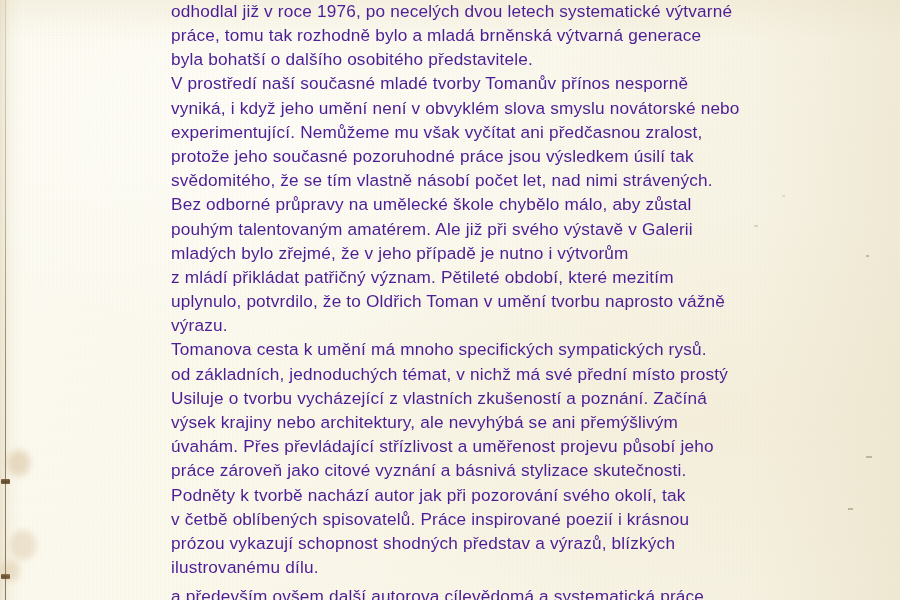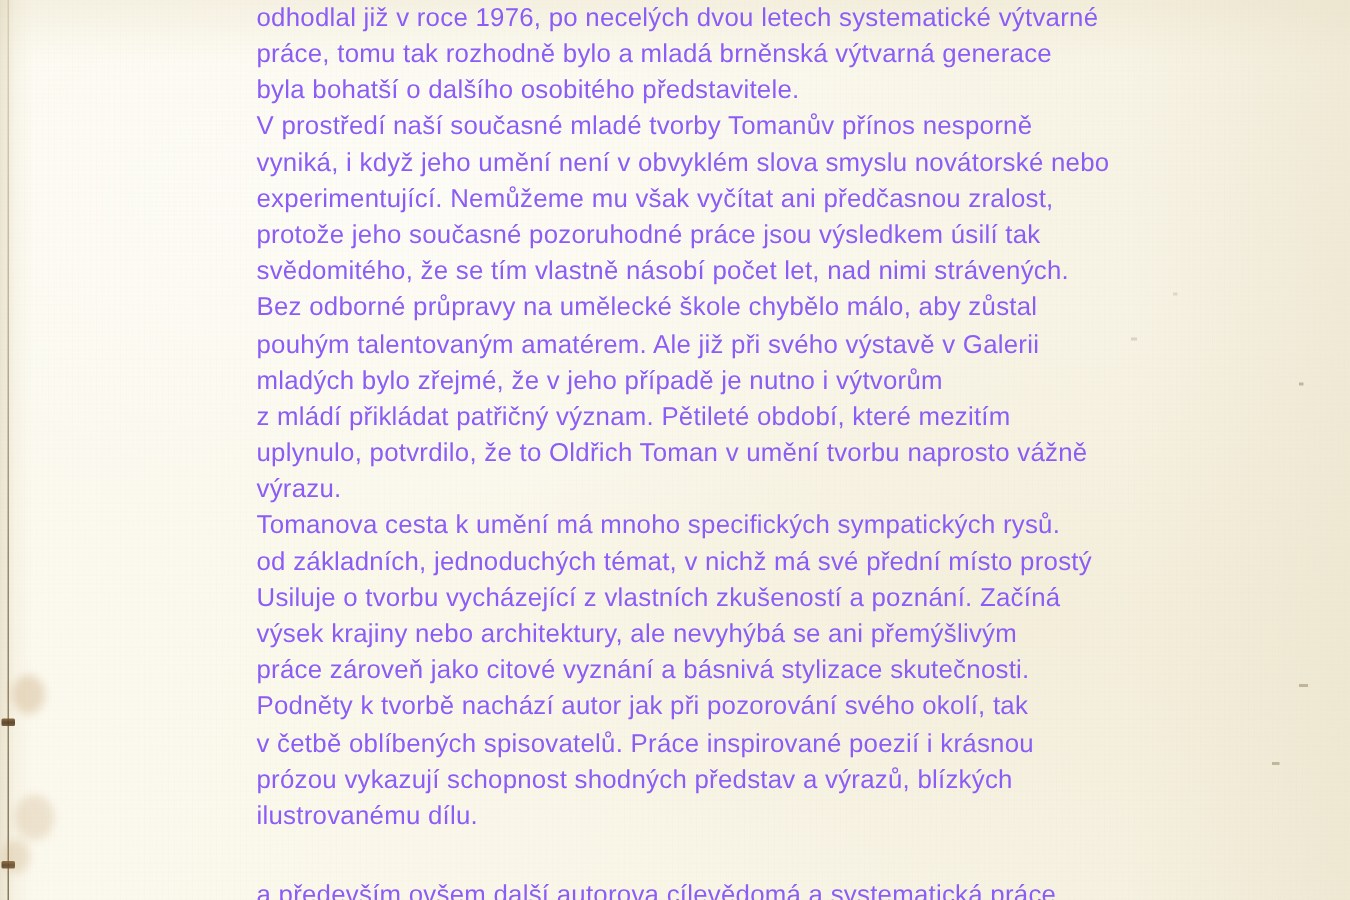--- a/index.html
+++ b/index.html
@@ -102,21 +102,21 @@
     left: 171px;
     top: 0;
     width: 600px;
   }
 
   .line {
     height: 24.2px;
     line-height: 24.2px;
     font-size: 17.2px;
     letter-spacing: .18px;
-    color: #8b5cf6;
+    color: #4c1d95;
     white-space: nowrap;
     font-weight: 400;
     text-rendering: optimizeLegibility;
   }
 
   
   .line:first-child { height: 23px; line-height: 23px; }
 
   
   .line.clipped {
@@ -172,20 +172,21 @@
     <div class="line">Bez odborné průpravy na umělecké škole chybělo málo, aby zůstal</div>
     <div class="line">pouhým talentovaným amatérem. Ale již při svého výstavě v Galerii</div>
     <div class="line">mladých bylo zřejmé, že v jeho případě je nutno i výtvorům</div>
     <div class="line">z mládí přikládat patřičný význam. Pětileté období, které mezitím</div>
     <div class="line">uplynulo, potvrdilo, že to Oldřich Toman v umění tvorbu naprosto vážně</div>
     <div class="line">výrazu.</div>
     <div class="line">Tomanova cesta k umění má mnoho specifických sympatických rysů.</div>
     <div class="line">od základních, jednoduchých témat, v nichž má své přední místo prostý</div>
     <div class="line">Usiluje o tvorbu vycházející z vlastních zkušeností a poznání. Začíná</div>
     <div class="line">výsek krajiny nebo architektury, ale nevyhýbá se ani přemýšlivým</div>
+    <div class="line">úvahám. Přes převládající střízlivost a uměřenost projevu působí jeho</div>
     <div class="line">práce zároveň jako citové vyznání a básnivá stylizace skutečnosti.</div>
     <div class="line">Podněty k tvorbě nachází autor jak při pozorování svého okolí, tak</div>
     <div class="line">v četbě oblíbených spisovatelů. Práce inspirované poezií i krásnou</div>
     <div class="line">prózou vykazují schopnost shodných představ a výrazů, blízkých</div>
     <div class="line">ilustrovanému dílu.</div>
 
     <div class="line clipped">a především ovšem další autorova cílevědomá a systematická práce</div>
   </div>
 
 </div>

